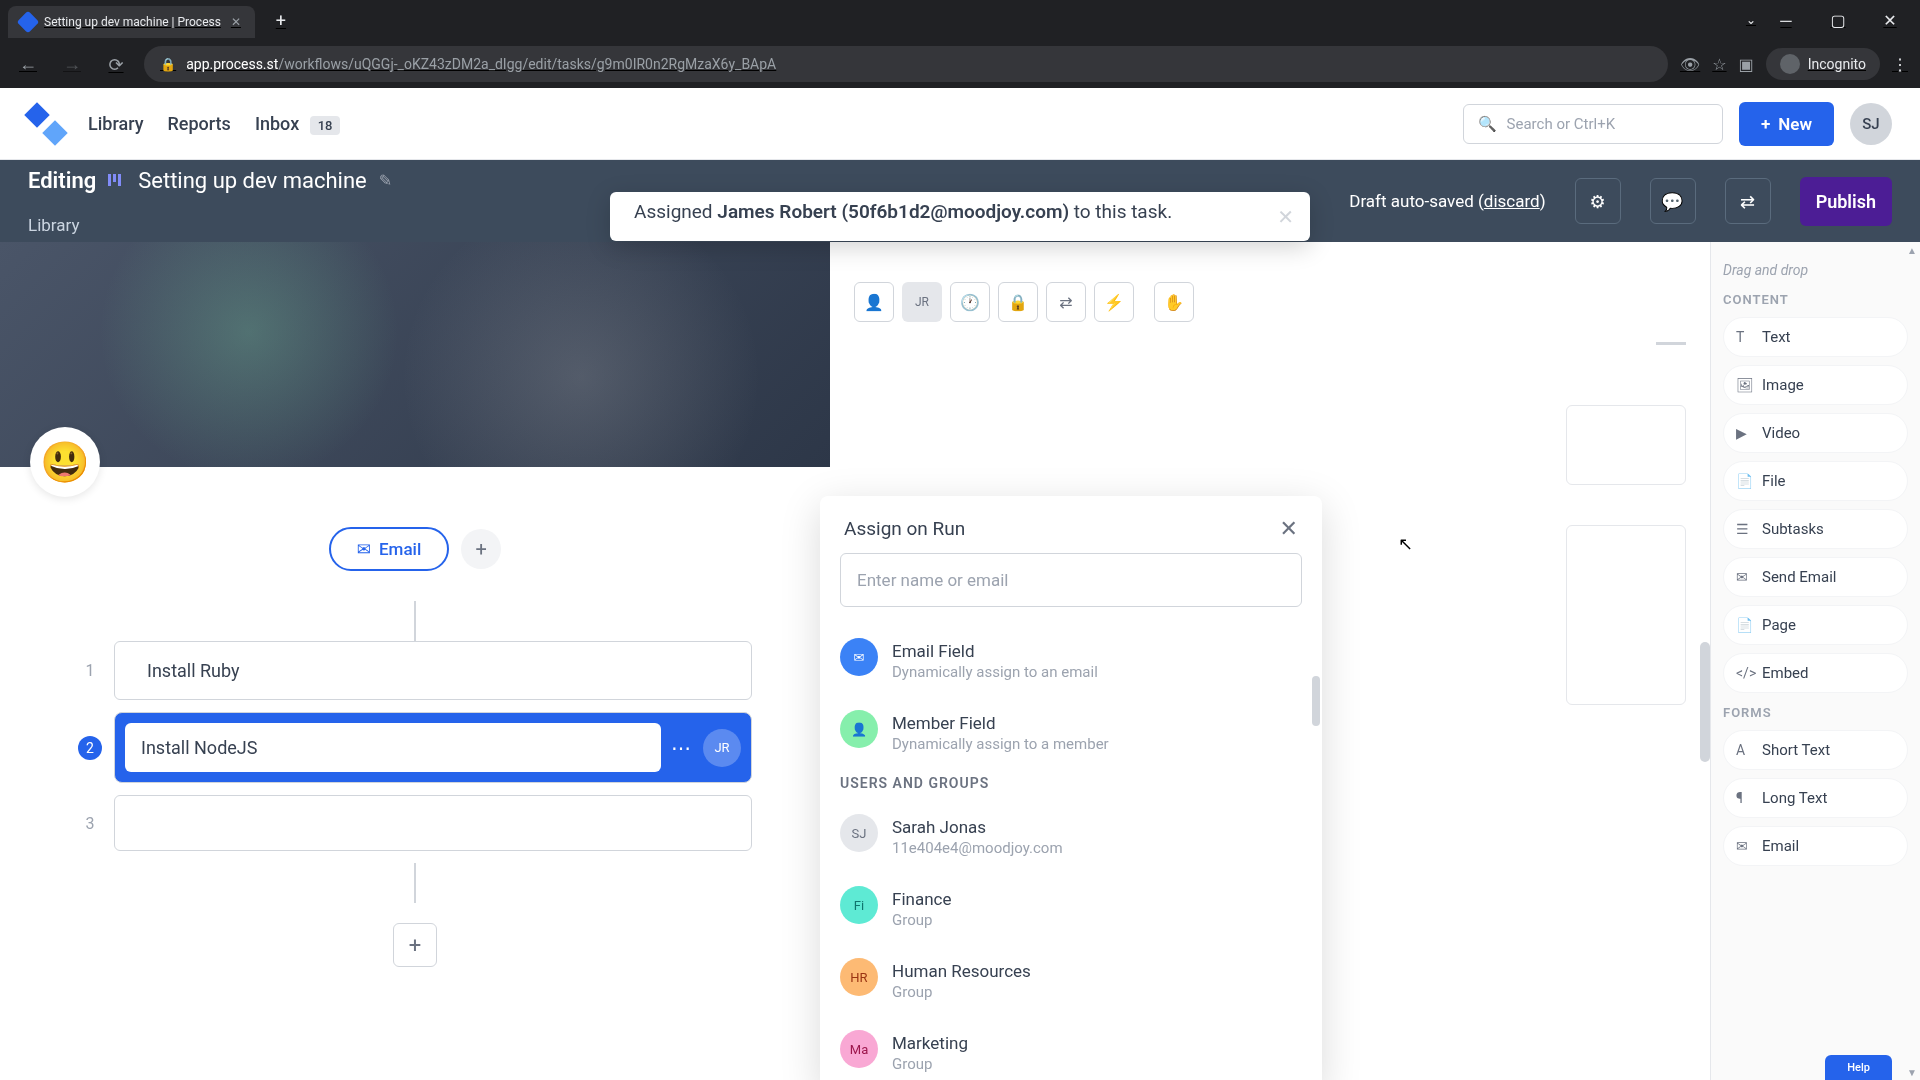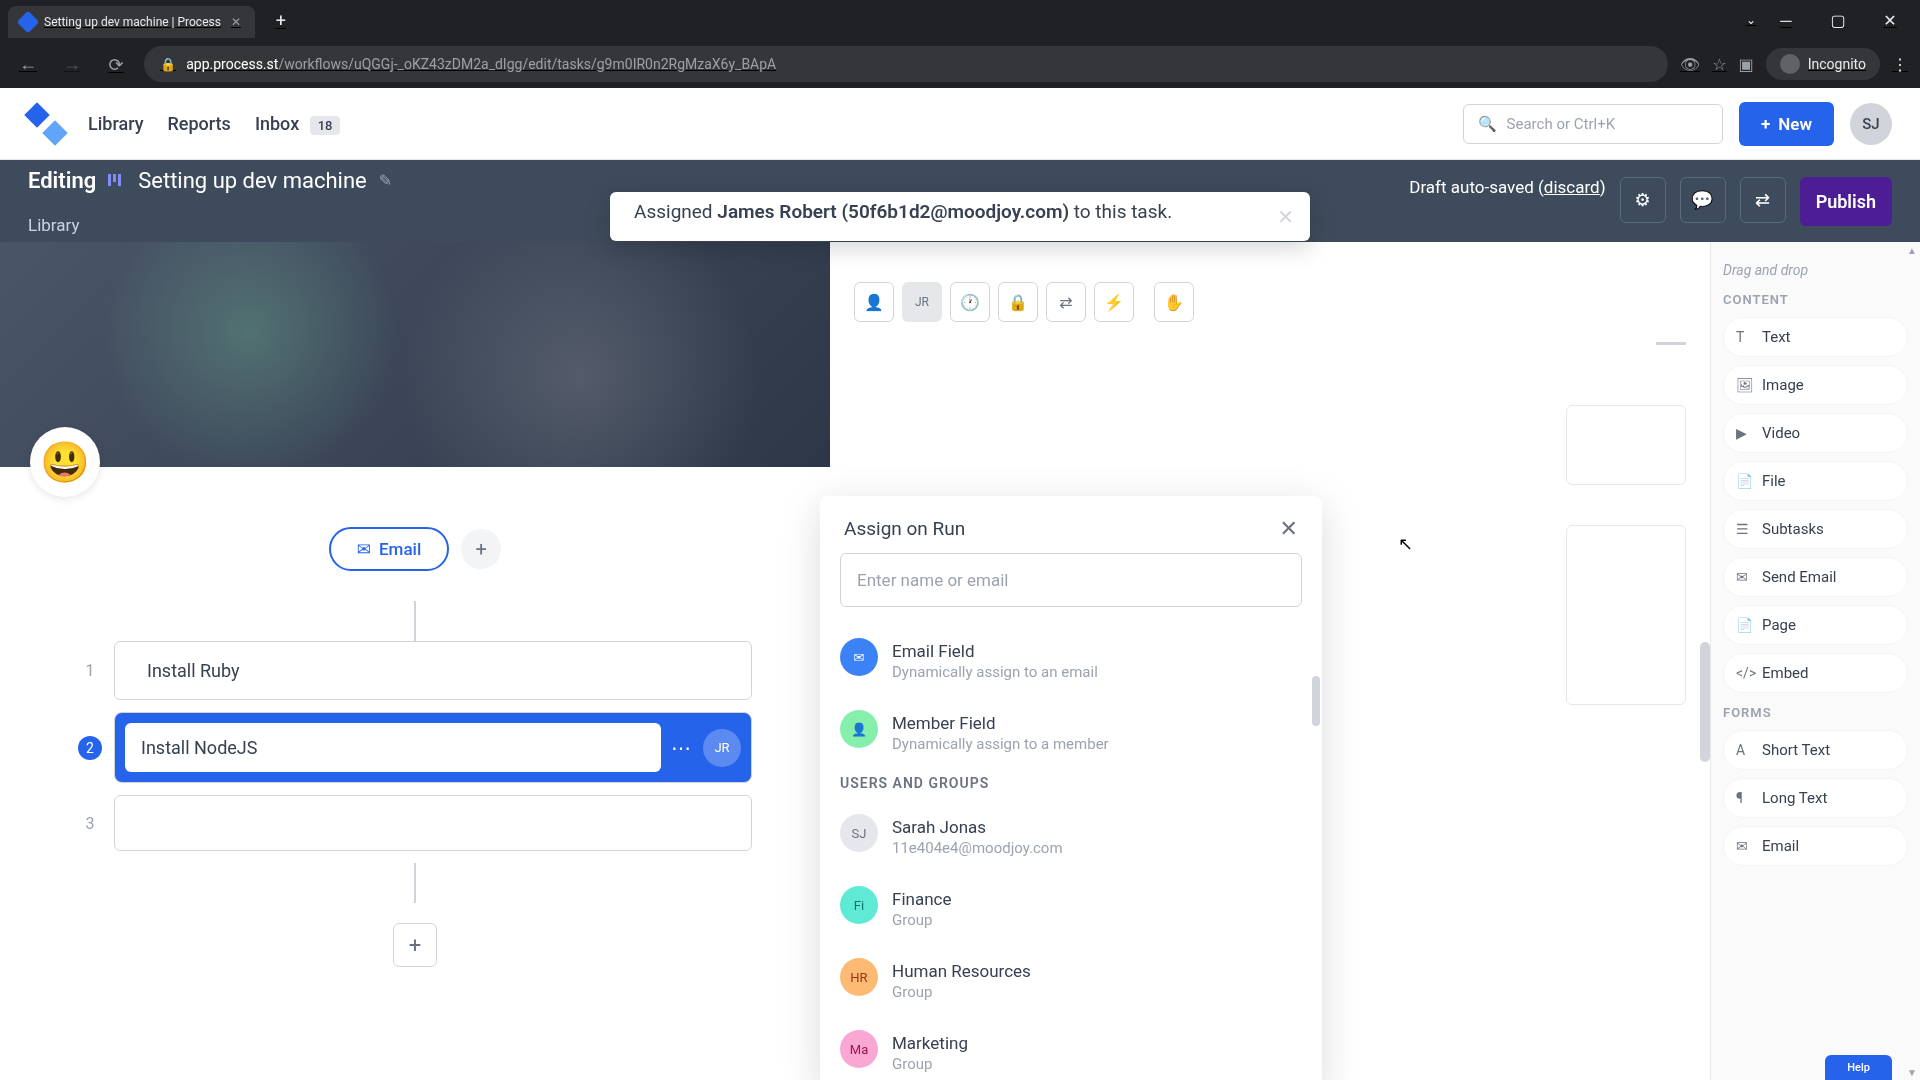--- a/index.html
+++ b/index.html
@@ -50,21 +50,21 @@
     .editing-title-row { display: flex; align-items: center; gap: 12px; }
     .editing-label { font-size: 22px; font-weight: 600; }
     .wf-icon { width: 18px; height: 12px; display: inline-flex; gap: 2px; }
     .wf-icon span { width: 3px; background: #818cf8; }
     .wf-icon span:nth-child(1) { height: 12px; }
     .wf-icon span:nth-child(2) { height: 8px; }
     .wf-icon span:nth-child(3) { height: 12px; }
     .wf-title { font-size: 22px; }
     .edit-pen { color: #9ca3af; font-size: 16px; }
     .breadcrumb-lib { font-size: 17px; color: #cbd5e1; }
-    .editing-right { margin-left: auto; display: flex; gap: 14px; }
+    .editing-right { margin-left: auto; display: flex; align-items: center; gap: 29px; }
     .draft-text { font-size: 17px; }
     .discard-link { text-decoration: underline; }
     .eb-icon-btn { width: 46px; height: 46px; border: 1px solid #5a6b7d; border-radius: 6px; display: flex; align-items: center; justify-content: center; font-size: 18px; }
     .publish-btn { background: #4c1d95; color: #fff; border-radius: 6px; padding: 14px 16px; font-size: 18px; font-weight: 600; }
     
     
     .main-content { display: flex; height: calc(100% - 154px); position: relative; }
     
     
     .left-col { width: 830px; position: relative; overflow: hidden; }

